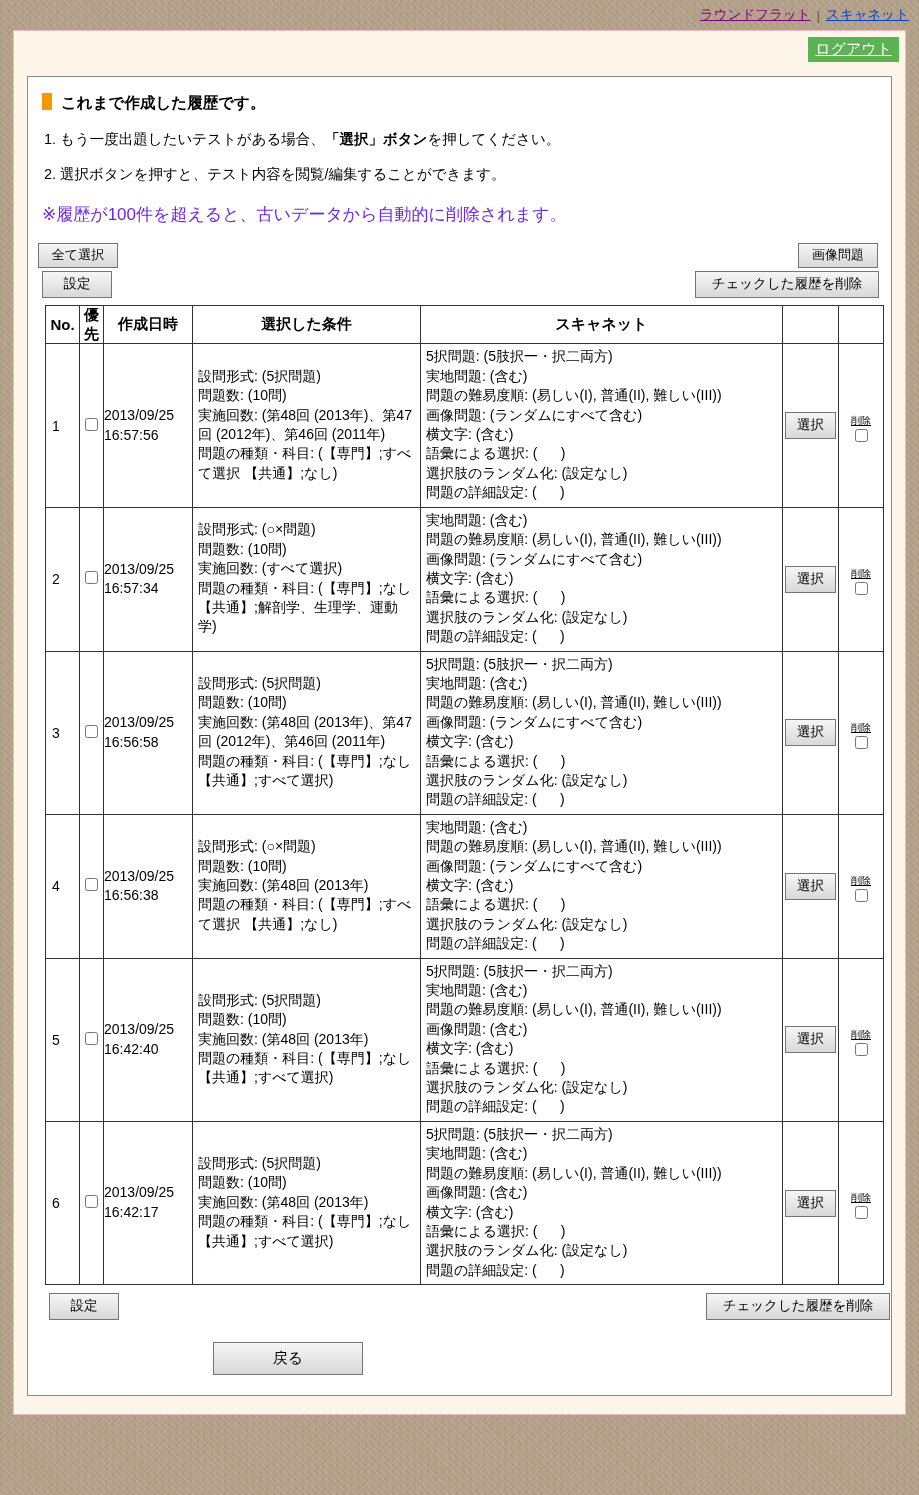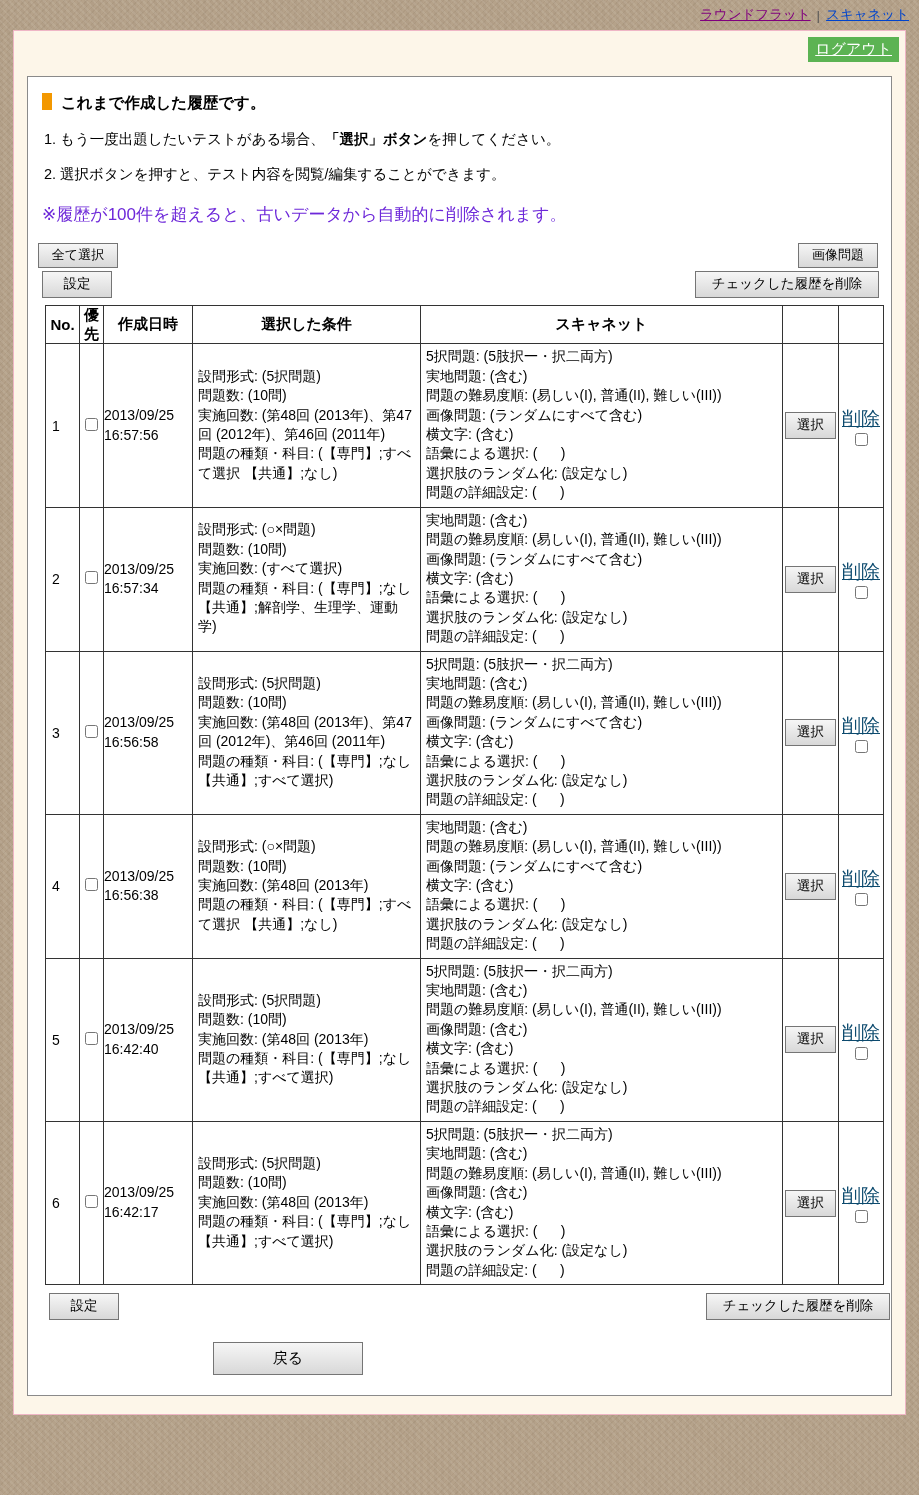--- a/index.html
+++ b/index.html
@@ -71,21 +71,21 @@
   .hist th { font-size:15px; font-weight:bold; padding:3px 0; }
   th.th-pri { word-break:break-all; line-height:1.25; padding:0 4px; }
   td.c-no { font-size:14px; padding-left:6px; }
   td.c-pri { text-align:center; }
   td.c-date { font-size:14px; text-align:left; line-height:1.4; }
   td.c-lines { font-size:14px; padding:3px 5px 4px 5px; }
   .cell-pre { white-space:pre-wrap; line-height:19.4px; word-break:break-all; }
   td.c-sel { text-align:center; }
   .btn-select { padding:3px 11px 4px; font-size:13.5px; }
   td.c-del { text-align:center; }
-  .del-link { color:#0c4a6e; text-decoration:underline; font-size:19px; }
+  .del-link { color:#000000; text-decoration:underline; font-size:10px; }
   .c-del input { display:block; margin:1px auto 0; }
 
   .toolbar-bottom { display:flex; justify-content:space-between; width:845px; margin:8px 0 0 7px; }
   .back-row { margin:22px 0 0 175px; }
   .btn-back { width:150px; height:33px; font-size:15px; }
 </style>
 </head>
 <body>
 
 <div class="topbar">

